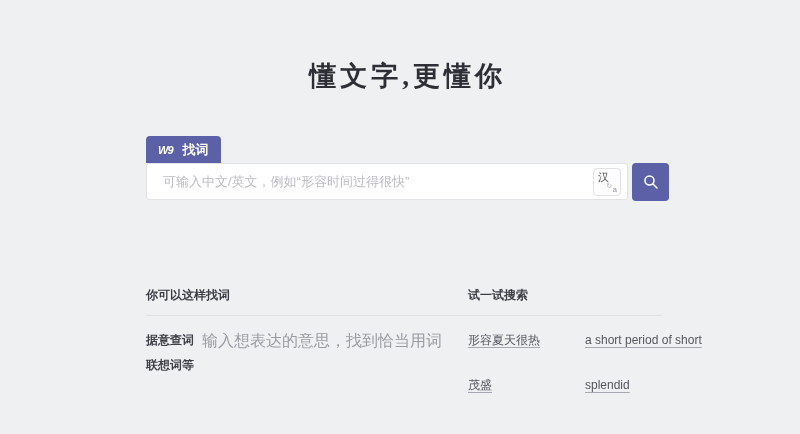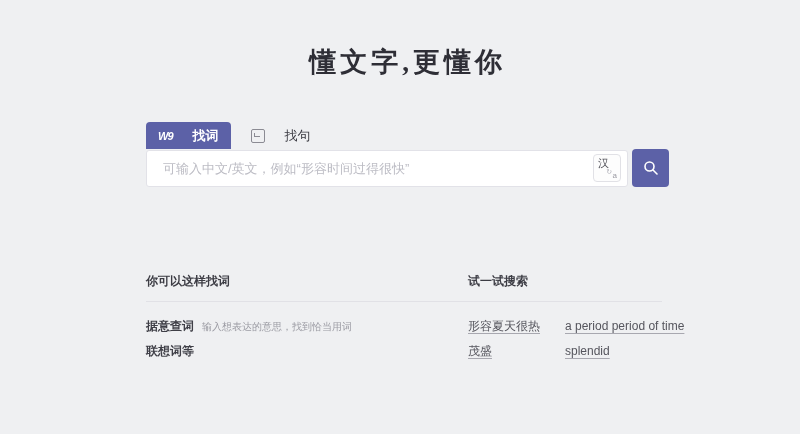--- a/index.html
+++ b/index.html
@@ -1,37 +1,37 @@
 <!DOCTYPE html>
 <html><head>
 <meta charset="utf-8">
 <style>
   html,body{margin:0;padding:0;}
   body{background:#eff0f2;font-family:"Liberation Sans","DejaVu Sans",sans-serif;}
   .page{position:relative;width:800px;height:434px;background:#eff0f2;overflow:hidden;}
-  .content{position:absolute;left:146px;top:2px;width:523px;height:370px;}
+  .content{position:absolute;left:146px;top:16px;width:523px;height:370px;}
 
   
   .title{position:absolute;top:42px;left:0;width:523px;text-align:center;
          font-family:"Liberation Serif","DejaVu Serif",serif;font-weight:bold;
          font-size:27px;letter-spacing:4px;color:#2e2e36;}
 
   
   .tabs{position:absolute;top:120px;left:0;height:27px;display:flex;align-items:flex-end;}
-  .tab{display:inline-flex;align-items:center;gap:20px;height:27px;padding:0 12px;
+  .tab{display:inline-flex;align-items:center;gap:10px;height:27px;padding:0 12px;
        font-size:13px;cursor:pointer;box-sizing:border-box;}
   .tab.active{background:#5c61a7;color:#ffffff;border-radius:4px 4px 0 0;font-weight:bold;}
   .tab.inactive{color:#3a3a42;margin-left:8px;}
   .logo-glyph{font-style:italic;font-weight:bold;font-size:11px;letter-spacing:-1px;color:#fff;}
   .quote-ic{width:12px;height:12px;border:1px solid #8b8b93;border-radius:2px;position:relative;display:inline-block;}
   .quote-ic::after{content:"";position:absolute;left:2px;top:3px;width:5px;height:3px;
        border-left:1px solid #8b8b93;border-bottom:1px solid #8b8b93;}
 
   
-  .search-row{position:absolute;top:147px;left:0;width:523px;height:38px;display:flex;align-items:center;}
+  .search-row{position:absolute;top:147px;left:0;width:523px;height:38px;display:flex;align-items:flex-start;}
   .search-box{flex:0 0 482px;box-sizing:border-box;height:37px;background:#ffffff;
        border:1px solid #e2e2e8;border-radius:3px;display:flex;align-items:center;padding:0 6px 0 0;}
   .search-input{flex:1;border:none;outline:none;background:transparent;height:100%;
        padding:0 10px 0 16px;font-size:13px;color:#333;font-family:inherit;}
   .search-input::placeholder{color:#bcbcc4;}
   .lang-toggle{flex:0 0 26px;height:26px;border:1px solid #e1e1e6;border-radius:4px;background:#fdfdfd;
        position:relative;cursor:pointer;}
   .lang-primary{position:absolute;top:2px;left:4px;font-size:11px;color:#55555c;line-height:12px;}
   .lang-secondary{position:absolute;bottom:1px;right:3px;font-size:8px;color:#9a9aa2;line-height:9px;}
   .lang-arrow{position:absolute;bottom:6px;right:8px;font-size:7px;color:#b0b0b8;line-height:7px;}
@@ -40,44 +40,40 @@
 
   
   .col-title{position:absolute;top:271px;font-size:12px;font-weight:bold;color:#3c3c44;}
   .col-title.left{left:0;}
   .col-title.right{left:322px;text-align:center;}
   .divider{position:absolute;top:299px;left:0;width:516px;height:1px;background:#e1e1e6;}
 
   .guide-rows{position:absolute;top:312px;left:0;}
   .guide-row{display:flex;align-items:center;height:25px;line-height:25px;font-family:Liberation Serif, serif;}
   .guide-label{font-size:12px;font-weight:bold;color:#3f3f47;margin-right:8px;white-space:nowrap;}
-  .guide-desc{font-size:10px;color:#9b9ba3;white-space:nowrap;}
+  .guide-desc{font-size:16px;color:#9b9ba3;white-space:nowrap;}
 
   .examples-grid{position:absolute;top:312px;left:322px;display:grid;
-       grid-template-columns:97px auto;}
+       grid-template-columns:97px auto;gap:20px;}
   .example-link{height:25px;line-height:25px;font-size:12px;color:#55555d;
        text-decoration:underline;text-decoration-color:#a8a8b0;text-underline-offset:3px;
        cursor:pointer;white-space:nowrap;justify-self:start;}
 </style>
 </head>
 <body>
 
 <div class="page">
   <div class="content">
 
     <div class="title">懂文字,更懂你</div>
 
     <div class="tabs">
       <div class="tab active">
         <span class="logo-glyph">W9</span>
         <span>找词</span>
-      </div>
-      <div class="tab inactive">
-        <span class="quote-ic"></span>
-        <span>找句</span>
       </div>
     </div>
 
     <div class="search-row">
       <div class="search-box">
         <input class="search-input" type="text" placeholder="可输入中文/英文，例如“形容时间过得很快”" style="">
         <div class="lang-toggle">
           <span class="lang-primary">汉</span>
           <span class="lang-arrow">↻</span>
           <span class="lang-secondary">a</span>
@@ -102,19 +98,19 @@
         <span class="guide-label">据意查词</span>
         <span class="guide-desc">输入想表达的意思，找到恰当用词</span>
       </div>
       <div class="guide-row">
         <span class="guide-label">联想词等</span>
       </div>
     </div>
 
     <div class="examples-grid">
       <a class="example-link">形容夏天很热</a>
-      <a class="example-link">a period period of time</a>
+      <a class="example-link">a short period of short</a>
       <a class="example-link">茂盛</a>
       <a class="example-link">splendid</a>
     </div>
 
   </div>
 </div>
 
 </body></html>

